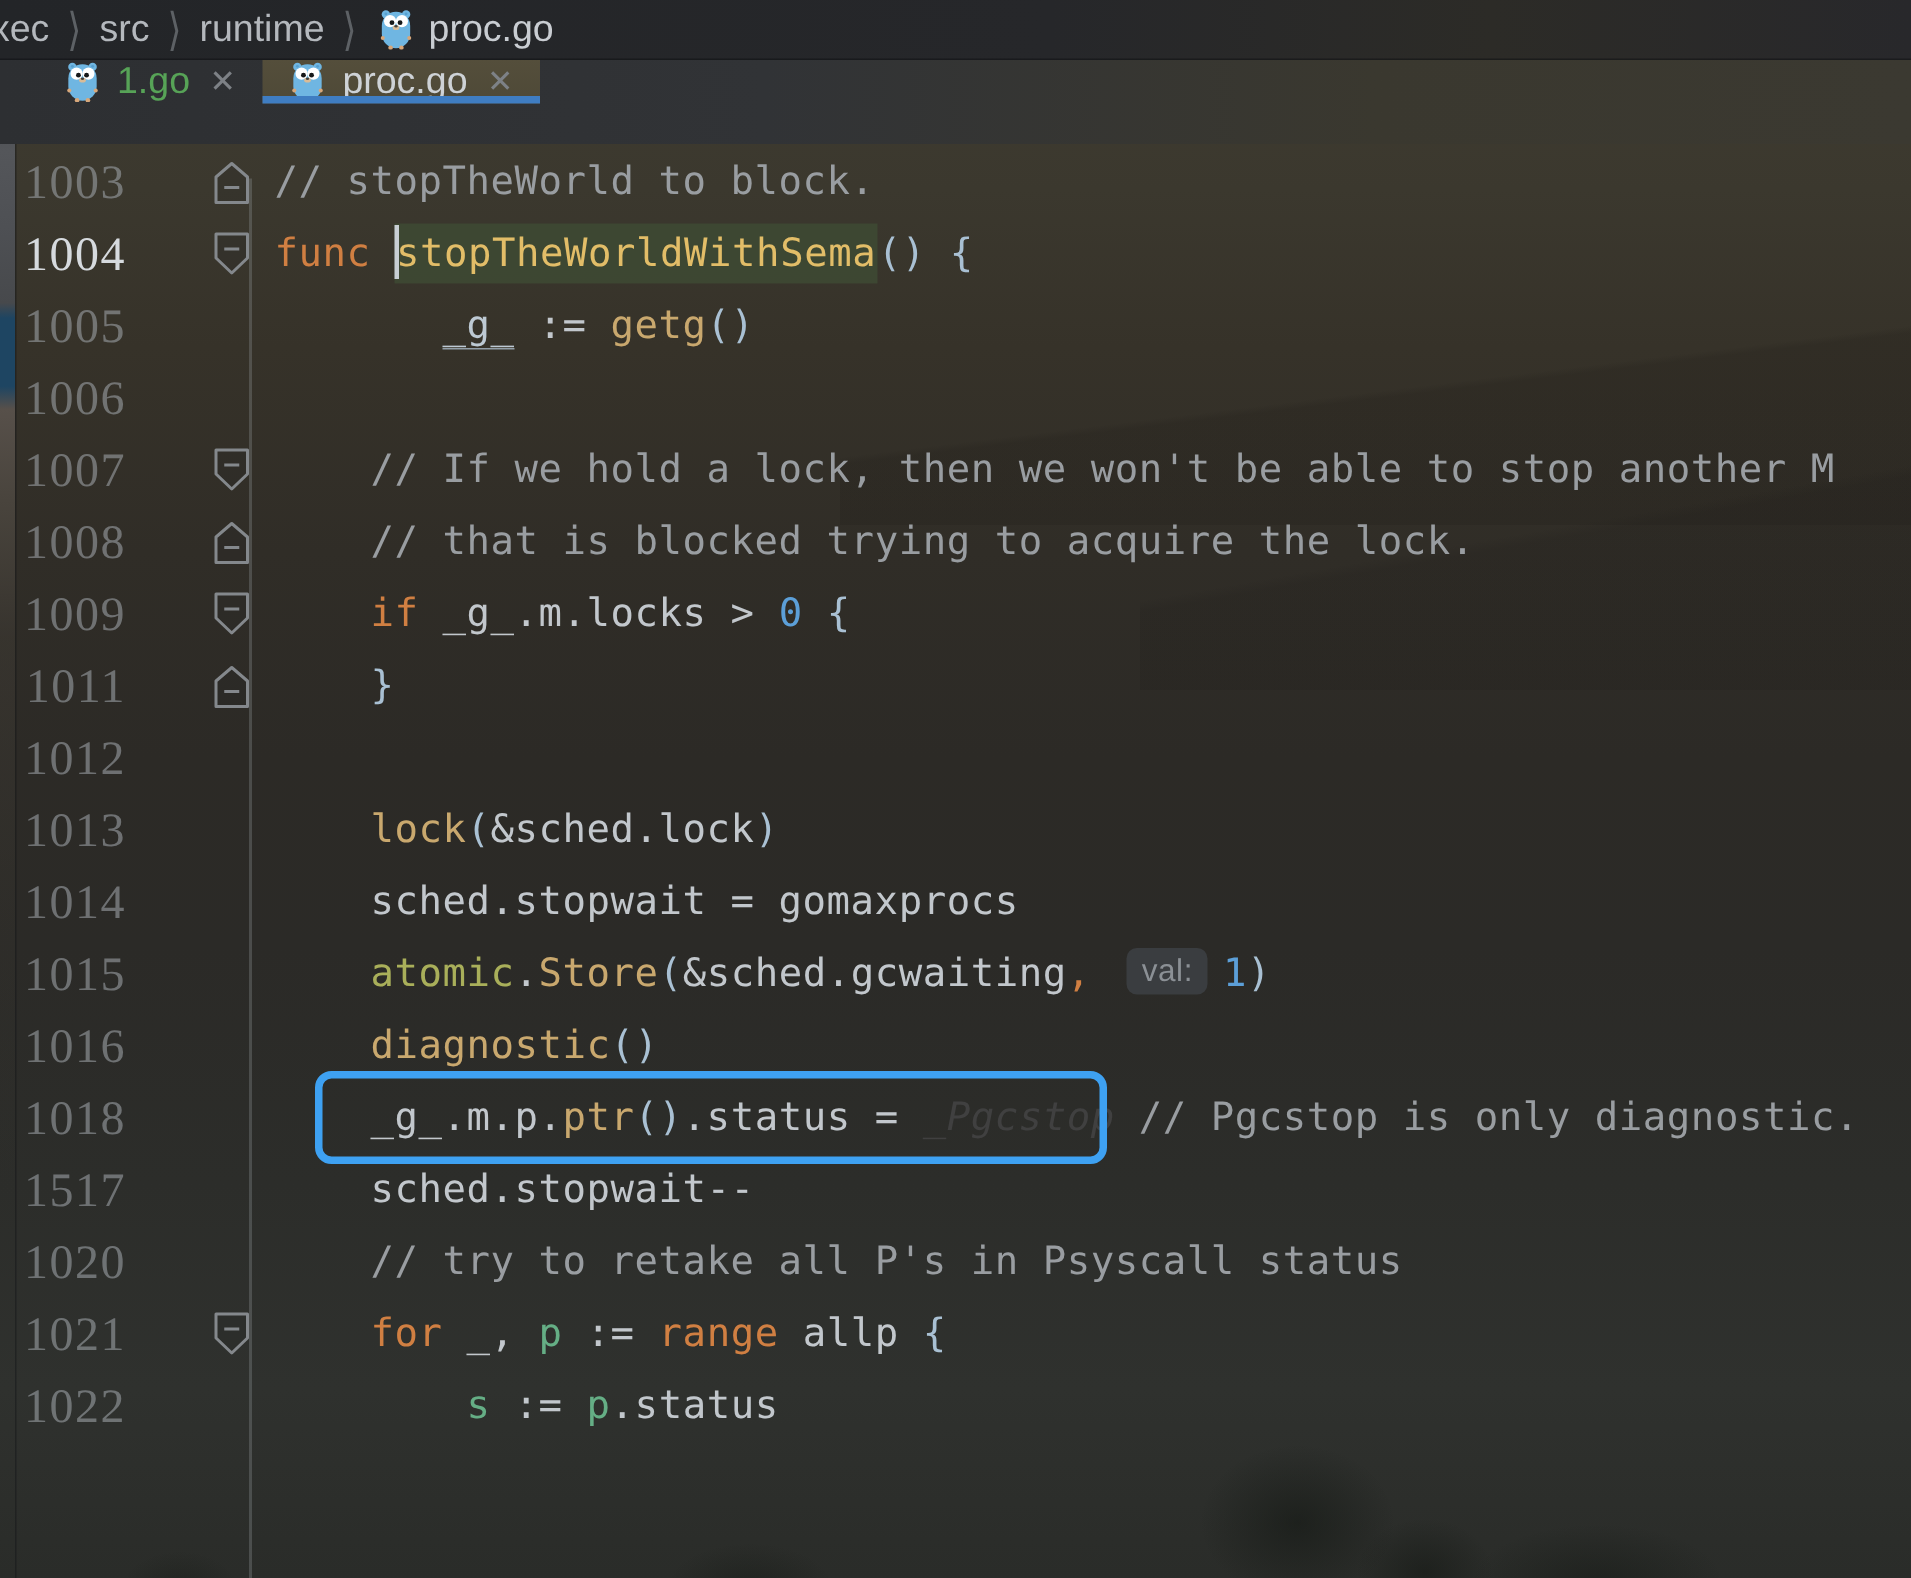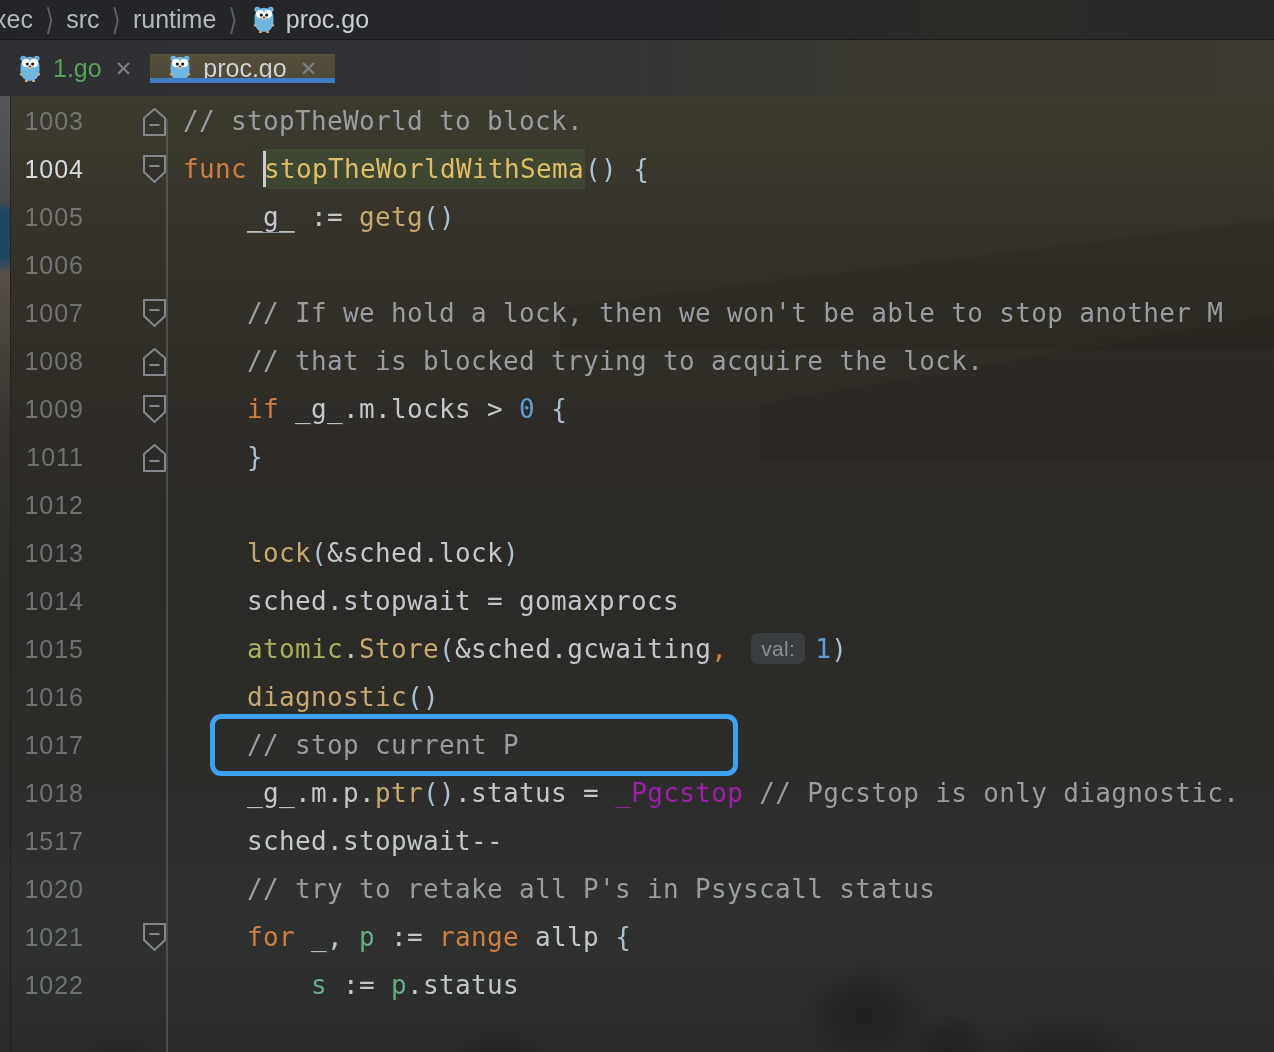--- a/index.html
+++ b/index.html
@@ -32,43 +32,43 @@
     border-bottom:1px solid rgba(15,17,19,.55);
     display:flex;align-items:center;padding-left:0;box-sizing:border-box;}
   .crumb{color:#b4b8bd;font-size:25px;margin:0 6px;cursor:default;}
   .crumb.first{margin-left:-6px;}
   .crumb.last{color:#c9cdd2;}
   .crumb-sep{color:#5d6165;font-size:24px;font-family:"DejaVu Sans",sans-serif;margin:0 6px;transform:scaleY(1.25);display:inline-block;}
   .crumb-gopher{display:inline-flex;margin:0 4px 0 8px;}
   
   .tabbar{position:absolute;left:0;top:40px;width:1274px;height:56px;
     background:linear-gradient(90deg,#2d2f32 0%,#313336 40%,#3a382f 72%,#3b3931 100%);
-    display:flex;align-items:center;padding-left:0;box-sizing:border-box;}
+    display:flex;align-items:flex-start;padding-left:25px;box-sizing:border-box;}
   .tab{display:flex;align-items:center;gap:11px;padding:0 16px 0 18px;position:relative;cursor:pointer;}
   .tab .tab-label{font-size:25px;color:#ced2d6;}
   .tab.modified .tab-label{color:#57a357;}
   .tab.active{background:linear-gradient(180deg,#544e3b 0%,#4e4937 100%);}
   .tab.active::after{content:"";position:absolute;left:0;right:0;bottom:0;height:5px;background:var(--tab-underline,#3f7dc2);}
   .tab-close{color:#7d8186;font-size:21px;padding:2px 2px;line-height:1;cursor:pointer;}
   
   .editor{position:absolute;left:0;top:97px;width:1274px;height:955px;}
   .gutterline{position:absolute;left:166px;top:22px;bottom:0;width:1.5px;background:rgba(150,155,160,.30);}
   .row{height:48px;display:flex;align-items:center;white-space:pre;position:relative;}
-  .ln{width:84px;flex:none;text-align:right;font-family:Liberation Sans, sans-serif;font-size:25px;
+  .ln{width:84px;flex:none;text-align:right;font-family:Liberation Serif, serif;font-size:32px;
       color:rgba(158,163,169,.58);letter-spacing:1px;}
   .row.current .ln{color:#d6dade;}
   .foldcell{width:99px;flex:none;height:100%;position:relative;}
   .foldcell svg{position:absolute;left:57px;top:9px;}
   .codecell{font-family:"DejaVu Sans Mono",monospace;font-size:26px;line-height:48px;letter-spacing:.35px;color:#c2c7cc;}
   
   .t-kw{color:#d07f42;} .t-decl{color:#e2bd68;background:rgba(62,74,52,.85);padding:5px 1px;}
   .t-fn{color:#c9a86e;} .t-pkg{color:#a9af5a;} .t-str{color:#82a765;} .t-num{color:#5c9fd8;}
   .t-com{color:#999da1;} .t-pl{color:#c2c7cc;} .t-pun{color:#a9c0d3;}
-  .t-it{color:#a21caf;} .t-var{color:#65ae85;}
-  .t-ul{color:#bdc9d3;border-bottom:1.5px solid rgba(170,185,200,.8);}
+  .t-it{color:#404040;font-style:italic;} .t-var{color:#65ae85;}
+  .t-ul{color:#bdc9d3;border-bottom:1.5px solid rgba(170,185,200,.8);margin-left:48px;}
   .t-caret{display:inline-block;width:3px;height:36px;background:#c8ced4;vertical-align:middle;margin-right:-3px;position:relative;top:-2px;}
   .t-chip{display:inline-block;font-family:"Liberation Sans",sans-serif;font-size:21px;color:#8b9095;
       background:rgba(60,63,66,.92);border-radius:7px;padding:3px 10px;margin:0 10px 0 8px;vertical-align:middle;position:relative;top:-2px;line-height:1.2;}
   
   .annotation-box{position:absolute;left:210px;top:617px;width:528px;height:62px;
       border:5px solid var(--annotation,#3ea1f2);border-radius:11px;box-sizing:border-box;pointer-events:none;}
 </style>
 </head>
 <body style="--annotation: #3ea1f2; --tab-underline: #3f7dc2;">
 
@@ -183,21 +183,20 @@
           </svg></span><span class="codecell"><span class="t-pl">    </span><span class="t-kw">if</span><span class="t-pl"> _g_.m.locks &gt; </span><span class="t-num">0</span><span class="t-pl"> </span><span class="t-pun">{</span></span></div>
       <div class="row"><span class="ln">1011</span><span class="foldcell"><svg width="27" height="31" viewBox="0 0 27 31" style="cursor:pointer">
             <path d="M3 29 H24 V12 L13.5 3 L3 12 Z" fill="rgba(40,40,38,.25)" stroke="#84888c" stroke-width="2" stroke-linejoin="round"></path>
             <line x1="8.5" y1="19" x2="18.5" y2="19" stroke="#84888c" stroke-width="2"></line>
           </svg></span><span class="codecell"><span class="t-pl">    </span><span class="t-pun">}</span></span></div>
       <div class="row"><span class="ln">1012</span><span class="foldcell"></span><span class="codecell"></span></div>
       <div class="row"><span class="ln">1013</span><span class="foldcell"></span><span class="codecell"><span class="t-pl">    </span><span class="t-fn">lock</span><span class="t-pun">(</span><span class="t-pl">&amp;sched.lock</span><span class="t-pun">)</span></span></div>
       <div class="row"><span class="ln">1014</span><span class="foldcell"></span><span class="codecell"><span class="t-pl">    sched.stopwait = gomaxprocs</span></span></div>
       <div class="row"><span class="ln">1015</span><span class="foldcell"></span><span class="codecell"><span class="t-pl">    </span><span class="t-pkg">atomic</span><span class="t-pl">.</span><span class="t-fn">Store</span><span class="t-pun">(</span><span class="t-pl">&amp;sched.gcwaiting</span><span class="t-kw">,</span><span class="t-pl"> </span><span class="t-chip">val:</span><span class="t-num">1</span><span class="t-pun">)</span></span></div>
       <div class="row"><span class="ln">1016</span><span class="foldcell"></span><span class="codecell"><span class="t-pl">    </span><span class="t-fn">diagnostic</span><span class="t-pun">()</span></span></div>
-      <div class="row"><span class="ln">1017</span><span class="foldcell"></span><span class="codecell"><span class="t-pl">    </span><span class="t-com">// stop current P</span></span></div>
       <div class="row"><span class="ln">1018</span><span class="foldcell"></span><span class="codecell"><span class="t-pl">    </span><span class="t-pl">_g_.m.p.</span><span class="t-fn">ptr</span><span class="t-pun">()</span><span class="t-pl">.status = </span><span class="t-it">_Pgcstop</span><span class="t-pl"> </span><span class="t-com">// Pgcstop is only diagnostic.</span></span></div>
       <div class="row"><span class="ln">1517</span><span class="foldcell"></span><span class="codecell"><span class="t-pl">    sched.stopwait--</span></span></div>
       <div class="row"><span class="ln">1020</span><span class="foldcell"></span><span class="codecell"><span class="t-pl">    </span><span class="t-com">// try to retake all P's in Psyscall status</span></span></div>
       <div class="row"><span class="ln">1021</span><span class="foldcell"><svg width="27" height="31" viewBox="0 0 27 31" style="cursor:pointer">
             <path d="M3 2 H24 V18 L13.5 28 L3 18 Z" fill="rgba(40,40,38,.25)" stroke="#84888c" stroke-width="2" stroke-linejoin="round"></path>
             <line x1="8.5" y1="12" x2="18.5" y2="12" stroke="#84888c" stroke-width="2"></line>
           </svg></span><span class="codecell"><span class="t-pl">    </span><span class="t-kw">for</span><span class="t-pl"> _, </span><span class="t-var">p</span><span class="t-pl"> := </span><span class="t-kw">range</span><span class="t-pl"> allp </span><span class="t-pun">{</span></span></div>
       <div class="row"><span class="ln">1022</span><span class="foldcell"></span><span class="codecell"><span class="t-pl">        </span><span class="t-var">s</span><span class="t-pl"> := </span><span class="t-var">p</span><span class="t-pl">.status</span></span></div>
     </div>
   <div class="annotation-box"></div>

